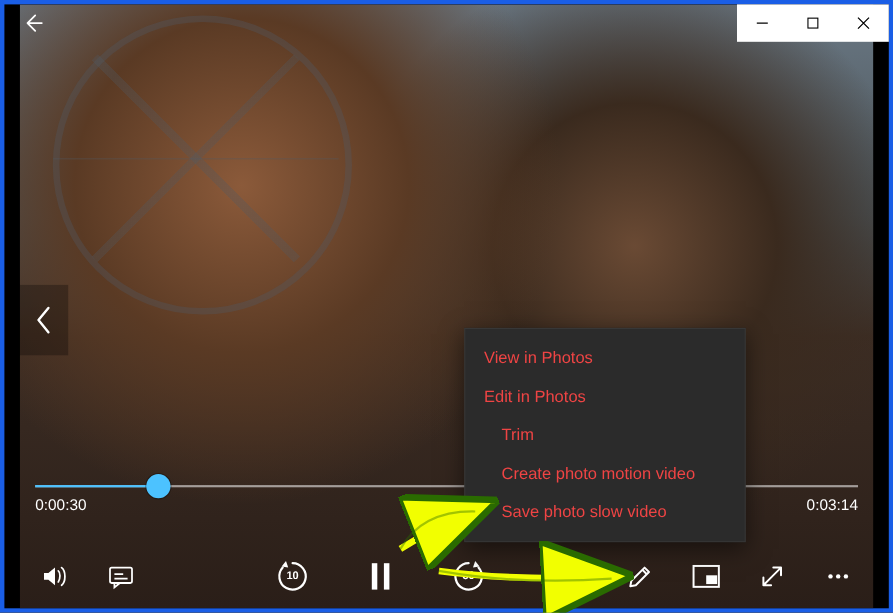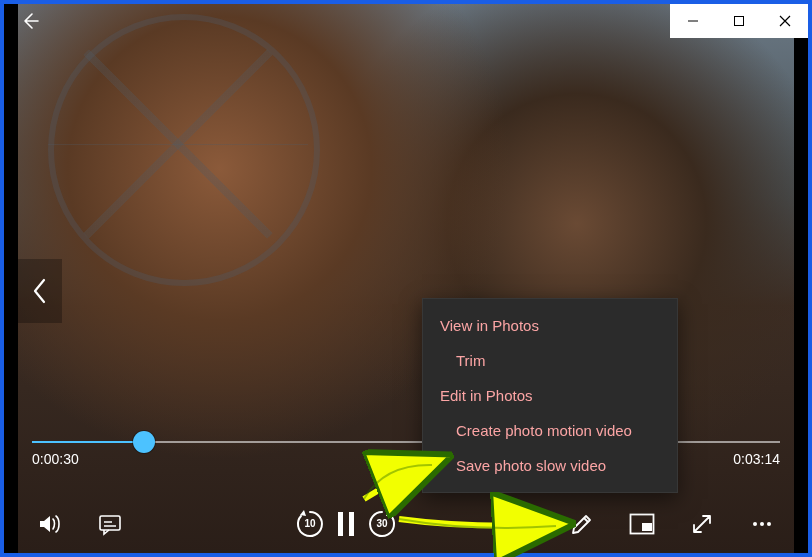--- a/index.html
+++ b/index.html
@@ -41,27 +41,27 @@
   .track { position: relative; height: 2px; background: rgba(255,255,255,.55); }
   .fill { position: absolute; left: 0; top: 0; height: 2px; background: #4cc2ff; }
   .thumb { position: absolute; top: 50%; width: 22px; height: 22px; border-radius: 50%; background: #4cc2ff; transform: translate(-50%, -50%); box-shadow: 0 0 0 1px rgba(0,0,0,.3); }
   .times { display: flex; justify-content: space-between; margin-top: 8px; color: #fff; font-size: 14px; }
 
   
   .controls { position: absolute; left: 0; right: 0; bottom: 0; height: 58px; display: flex; align-items: center; z-index: 20; color: #fff; }
   .ctrl-left, .ctrl-right { display: flex; align-items: center; gap: 24px; }
   .ctrl-left { padding-left: 28px; }
   .ctrl-right { padding-right: 28px; }
-  .ctrl-center { flex: 1; display: flex; align-items: center; justify-content: center; }
+  .ctrl-center { flex: 1; display: flex; align-items: center; justify-content: center; gap: 44px; }
   .cbtn { display: flex; align-items: center; justify-content: center; width: 36px; height: 36px; }
   .skip { position: relative; }
   .skip-num { position: absolute; font-size: 10px; font-weight: 600; top: 50%; left: 50%; transform: translate(-50%, -52%); }
 
   
-  .ctx { position: absolute; right: 130px; bottom: 60px; width: 256px; background: #2b2b2b; color: #fca5a5; padding: 10px 0; z-index: 50; box-shadow: 0 6px 20px rgba(0,0,0,.5), 0 0 0 1px rgba(255,255,255,.06) inset; }
+  .ctx { position: absolute; right: 130px; bottom: 60px; width: 256px; background: #2b2b2b; color: #ef4444; padding: 10px 0; z-index: 50; box-shadow: 0 6px 20px rgba(0,0,0,.5), 0 0 0 1px rgba(255,255,255,.06) inset; }
   .ctx-item { padding: 9px 18px; font-size: 15px; white-space: nowrap; }
   .ctx-sub { padding-left: 34px; }
 
   
   .arrows { position: absolute; z-index: 60; pointer-events: none; }
 
   svg { display: block; }
 </style>
 </head>
 <body>
@@ -180,22 +180,22 @@
               <circle cx="5" cy="12" r="2" fill="#fff"></circle>
               <circle cx="12" cy="12" r="2" fill="#fff"></circle>
               <circle cx="19" cy="12" r="2" fill="#fff"></circle>
             </svg>
         </div>
       </div>
     </div>
 
     <div class="ctx">
       <div class="ctx-item">View in Photos</div>
+      <div class="ctx-item">Edit in Photos</div>
       <div class="ctx-item ctx-sub">Trim</div>
-      <div class="ctx-item">Edit in Photos</div>
       <div class="ctx-item ctx-sub">Create photo motion video</div>
       <div class="ctx-item ctx-sub">Save photo slow video</div>
     </div>
 
     <svg class="arrows" width="812" height="557" style="left:0;top:0" viewBox="0 0 812 557">
       <defs>
         <marker id="ah" markerWidth="14" markerHeight="12" refX="12" refY="6" orient="auto">
           <path d="M0 0 L14 6 L0 12 z" fill="#f2ff00" stroke="#2a6b00" stroke-width="1"></path>
         </marker>
       </defs>

